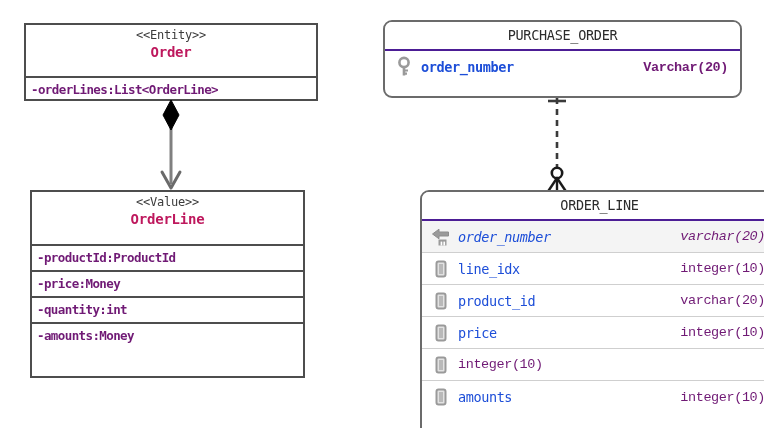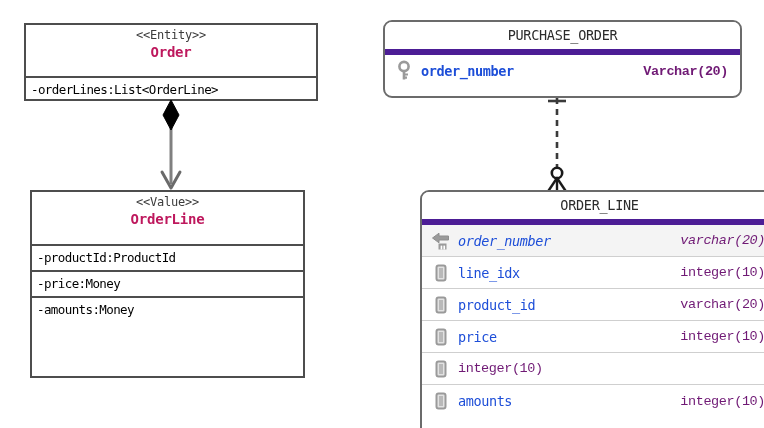--- a/index.html
+++ b/index.html
@@ -37,26 +37,27 @@
     font-family:"DejaVu Sans Mono", monospace;
     font-size:14px;
     font-weight:bold;
     color:#be185d;
     line-height:18px;
     letter-spacing:-0.2px;
   }
   .uml-attr{
     font-family:"DejaVu Sans Mono", monospace;
     font-size:12.5px;
-    color:#000000;
+    color:#701a75;
     line-height:16px;
     padding:4px 4px 4px 5px;
     letter-spacing:-0.6px;
     white-space:nowrap;
     overflow:hidden;
+    font-weight:bold;
   }
   .uml-attr + .uml-attr{border-top:2px solid #4d4d4d;}
   .uml-attrs{display:flex;flex-direction:column;}
 
   #order-box{left:24px;top:15px;width:294px;height:78px;}
   #order-box .uml-head{height:44px;}
   #orderline-box{left:30px;top:182px;width:275px;height:188px;}
   #orderline-box .uml-head{height:45px;}
 
   
@@ -76,21 +77,21 @@
     overflow:hidden;
   }
   .erd-title{
     text-align:center;
     font-family:"DejaVu Sans Mono", monospace;
     font-size:13.5px;
     color:#2b2b2b;
     letter-spacing:-0.3px;
     line-height:17px;
     padding:5px 0 5px 0;
-    border-bottom:6px solid #4c1d95;
+    border-bottom:2px solid #4c1d95;
     background:#ffffff;
   }
   .erd-row{
     display:flex;
     align-items:center;
     height:32px;
     padding:0 12px 0 8px;
     box-sizing:border-box;
     border-bottom:1px solid #cfcfcf;
     background:#ffffff;
@@ -158,20 +159,21 @@
   </div>
 
   <div class="uml-box" id="orderline-box">
     <div class="uml-head">
       <span class="uml-stereo">&lt;&lt;Value&gt;&gt;</span>
       <span class="uml-name">OrderLine</span>
     </div>
     <div class="uml-attrs">
       <div class="uml-attr">-productId:ProductId</div>
       <div class="uml-attr">-price:Money</div>
+      <div class="uml-attr">-quantity:int</div>
       <div class="uml-attr">-amounts:Money</div>
     </div>
   </div>
 
   <div class="erd-table" id="purchase-order-table">
     <div class="erd-title">PURCHASE_ORDER</div>
     <div class="erd-row pk last">
       <span class="erd-ic">
         <svg width="22" height="22" viewBox="0 0 22 22">
           <circle cx="11" cy="6.5" r="4.6" fill="none" stroke="#9a9a9a" stroke-width="2.6"></circle>

